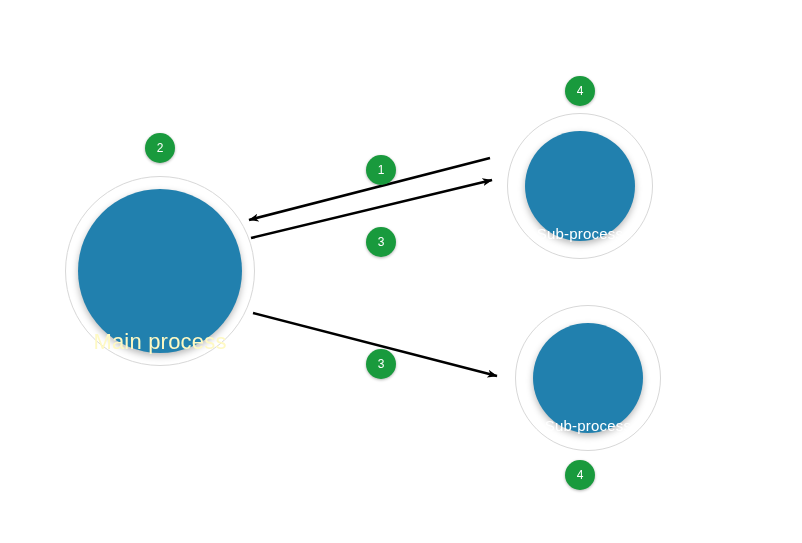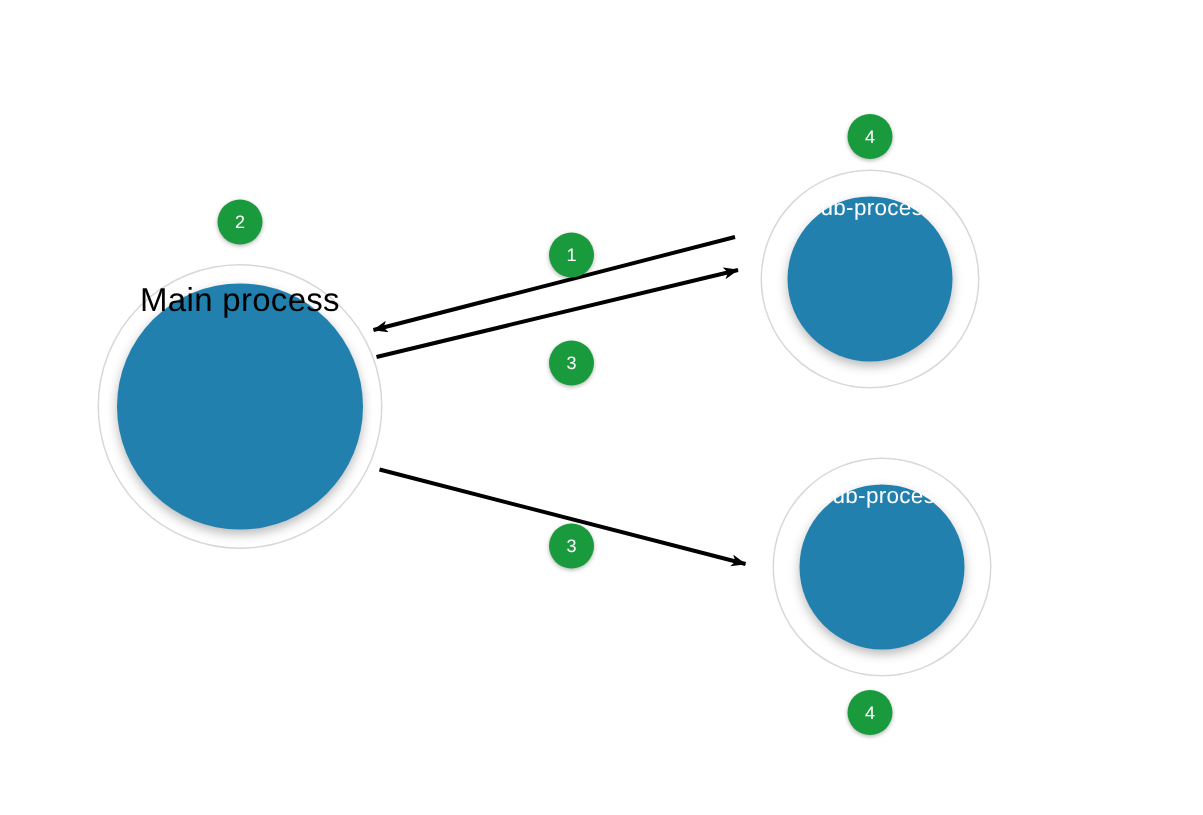--- a/index.html
+++ b/index.html
@@ -31,21 +31,21 @@
     background: #ffffff;
     border: 1px solid #d8d8d8;
     box-sizing: border-box;
     display: flex;
     align-items: center;
     justify-content: center;
   }
   .node-core {
     border-radius: 50%;
     display: flex;
-    align-items: flex-start;
+    align-items: flex-end;
     justify-content: center;
     box-shadow: 0 3px 7px rgba(0,0,0,0.28);
     box-sizing: border-box;
   }
   .node-label {
     color: #ffffff;
     font-family: "Liberation Sans", sans-serif;
     font-weight: 400;
     text-align: center;
     line-height: 1;
@@ -116,21 +116,21 @@
 
     <line x1="490" y1="158" x2="249" y2="220" stroke="#000000" stroke-width="2.6" marker-end="url(#arrow-head)"></line>
 
     <line x1="251" y1="238" x2="492" y2="180" stroke="#000000" stroke-width="2.6" marker-end="url(#arrow-head)"></line>
 
     <line x1="253" y1="313" x2="497" y2="376" stroke="#000000" stroke-width="2.6" marker-end="url(#arrow-head)"></line>
   </svg>
 
   <div class="node" id="node-main" style="left: 65px; top: 176px; width: 190px; height: 190px; background: rgb(255, 255, 255); border-color: rgb(216, 216, 216);">
     <div class="node-core" style="width: 164px; height: 164px; background: rgb(33, 128, 174);">
-      <span class="node-label" style="color: #000000;">Main process</span>
+      <span class="node-label" style="color: #fef9c3;">Main process</span>
     </div>
   </div>
 
   <div class="node" id="node-sub-top" style="left: 507px; top: 113px; width: 146px; height: 146px; background: rgb(255, 255, 255); border-color: rgb(216, 216, 216);">
     <div class="node-core" style="width: 110px; height: 110px; background: rgb(33, 128, 174);">
       <span class="node-label" style="color: rgb(255, 255, 255);">Sub-process</span>
     </div>
   </div>
 
   <div class="node" id="node-sub-bottom" style="left: 515px; top: 305px; width: 146px; height: 146px; background: rgb(255, 255, 255); border-color: rgb(216, 216, 216);">

